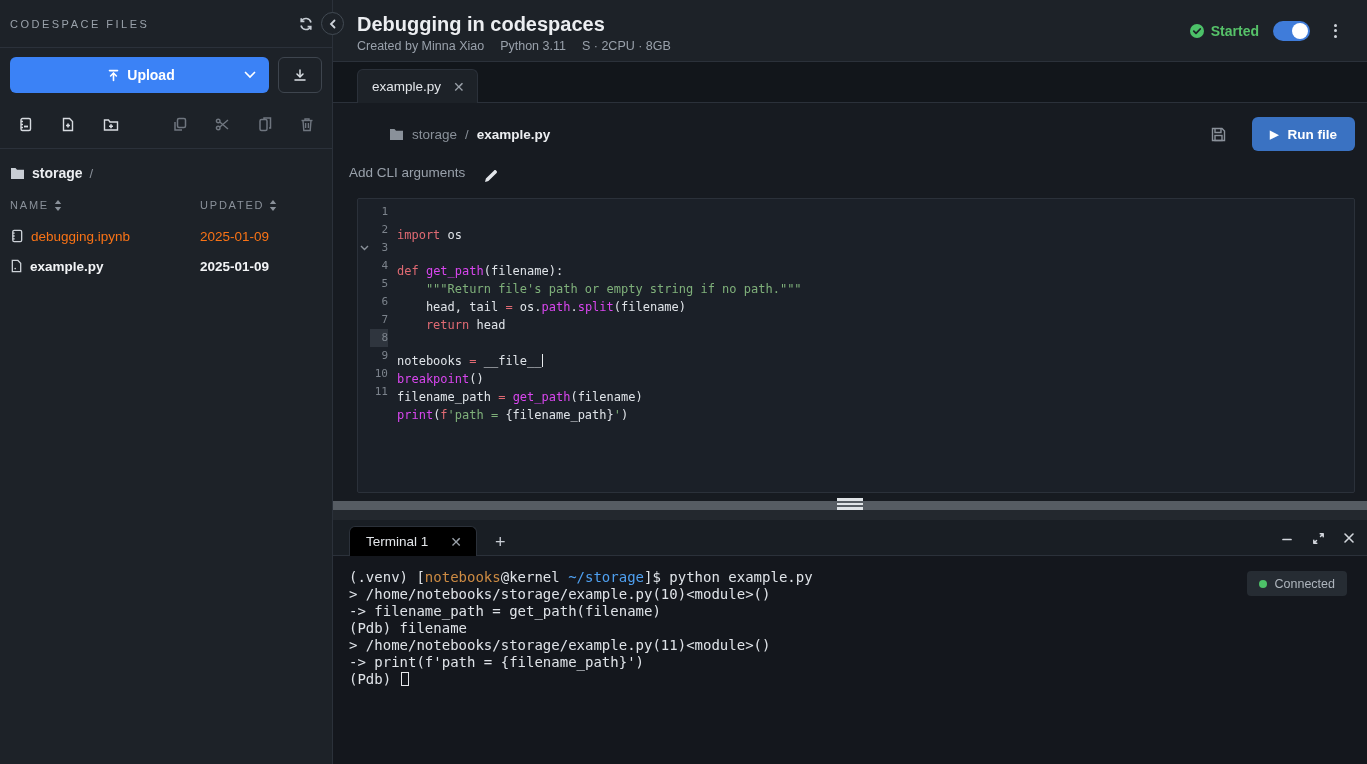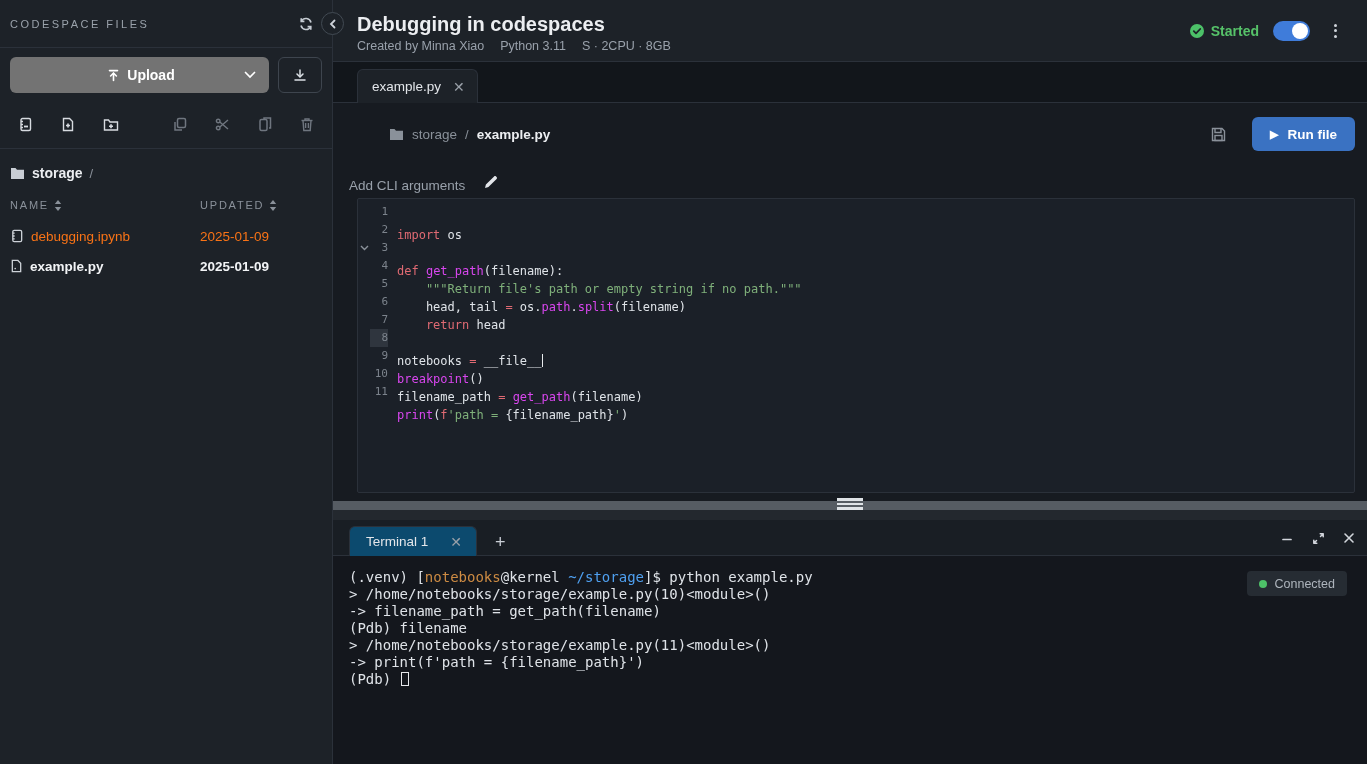--- a/index.html
+++ b/index.html
@@ -27,21 +27,21 @@
   }
   .icon-btn { background:none; border:none; cursor:pointer; color:#c6ccd3; padding:4px; display:flex; align-items:center; justify-content:center; }
   .collapse-btn {
     position:absolute; right:-12px; top:12px; width:23px; height:23px;
     border-radius:50%; background:#1d2228; border:1px solid #424a53;
     color:#cfd4da; display:flex; align-items:center; justify-content:center;
     cursor:pointer; z-index:5;
   }
   .sb-upload-row { display:flex; gap:9px; padding:9px 10px 10px 10px; }
   .upload-btn {
-    flex:1; height:36px; background:#737373; border:none; border-radius:6px;
+    flex:1; height:36px; background:#3b82f6; border:none; border-radius:6px;
     color:#fff; font-weight:bold; font-size:14px; cursor:pointer;
     display:flex; align-items:center; position:relative;
     font-family:"Liberation Sans", sans-serif;
     padding-left:41px;
   }
   .upload-main { flex:1; display:flex; align-items:center; justify-content:center; gap:7px; }
   .upload-caret { width:38px; display:flex; align-items:center; justify-content:center; }
   .dl-btn {
     width:44px; height:36px; background:transparent; border:1px solid #3e454e;
     border-radius:6px; color:#dbe0e5; cursor:pointer;
@@ -107,21 +107,21 @@
   .fa-crumb-folder { font-size:13.5px; color:#8a919a; cursor:pointer; }
   .fa-crumb-sep { font-size:13px; color:#8a919a; }
   .fa-crumb-file { font-size:13.5px; font-weight:bold; color:#eceef1; }
   .save-btn { color:#8a919a; margin-right:22px; }
   .run-btn {
     height:34px; padding:0 18px; background:#3a72c2; border:none; border-radius:6px;
     color:#fff; font-size:13.5px; font-weight:bold; display:flex; align-items:center; gap:9px;
     cursor:pointer; font-family:"Liberation Sans", sans-serif;
   }
   .run-btn .play { font-size:11px; color:#fff; }
-  .fa-cli { display:flex; align-items:flex-end; gap:15px; padding:14px 0 0 16px; height:42px; }
+  .fa-cli { display:flex; align-items:flex-start; gap:15px; padding:14px 0 0 16px; height:42px; }
   .fa-cli-label { font-size:13.5px; color:#99a1ab; }
   .pencil-btn { color:#e3e6ea; }
 
   .editor {
     position:absolute; left:24px; right:12px; top:198px; bottom:8px;
     top:95px; background:#1b2028; border:1px solid #2b313a; border-radius:2px;
     font-family:"DejaVu Sans Mono", monospace; font-size:12px;
     padding-top:4px; overflow:hidden; cursor:text;
   }
   .cl { display:flex; height:18px; line-height:18px; align-items:center; }
@@ -138,21 +138,21 @@
   .resize-bar { height:9px; background:#565c63; position:relative; cursor:row-resize; }
   .resize-bar .grip { position:absolute; left:50%; top:-3px; transform:translateX(-50%); display:flex; flex-direction:column; gap:2px; }
   .resize-bar .grip i { width:26px; height:2.5px; background:#dfe3e7; }
   .resize-band { height:10px; background:#23282e; }
 
   .term-strip {
     height:36px; background:#191e24; border-bottom:1px solid #2b313a;
     display:flex; align-items:flex-end; padding-left:16px;
   }
   .term-tab {
-    height:30px; background:#0c4a6e; border:1px solid #2b313a; border-bottom:none;
+    height:30px; background:#000000; border:1px solid #2b313a; border-bottom:none;
     border-radius:6px 6px 0 0; display:flex; align-items:center; gap:22px;
     padding:0 14px 0 16px; font-size:13.5px; color:#e3e6ea; cursor:pointer; margin-bottom:-1px;
   }
   .term-add { margin-left:18px; margin-bottom:4px; color:#c9ced5; font-size:18px; background:none; border:none; cursor:pointer; line-height:1; }
   .term-controls { margin-left:auto; display:flex; align-items:center; gap:10px; padding-right:8px; margin-bottom:6px; }
   .term-controls .icon-btn { color:#d2d6dc; }
 
   .terminal {
     flex:1; background:#14171d; position:relative;
     font-family:"DejaVu Sans Mono", monospace; font-size:14px;

